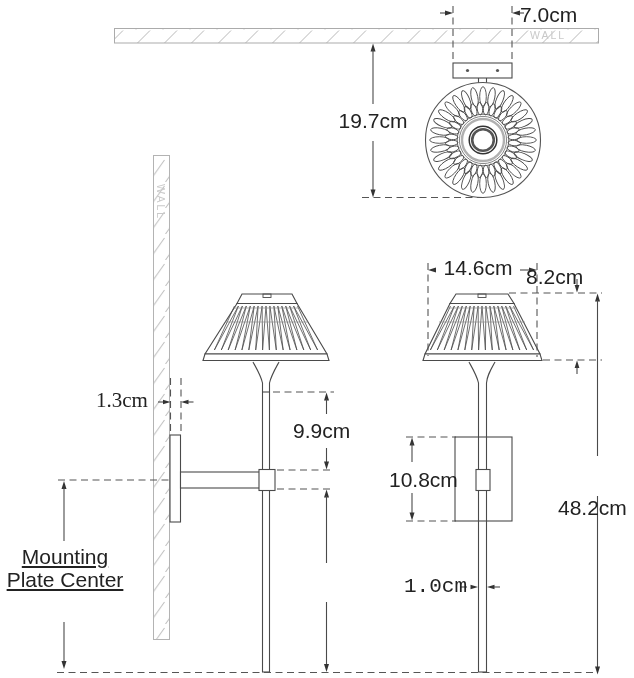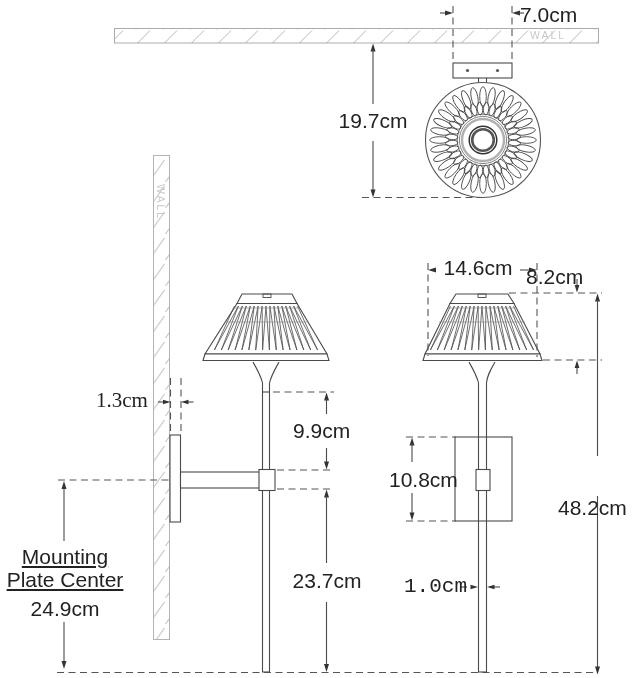--- a/index.html
+++ b/index.html
@@ -251,24 +251,22 @@
 </svg>
 
 <div class="labels">
   <div class="walltxt" style="left:530px;top:29px;">WALL</div>
   <div class="walltxt wall-side" style="left:167px;top:184px;">WALL</div>
 
   <div class="dim" style="left:520px;top:3px;">7.0cm</div>
   <div class="dim center" style="left:333px;top:109px;width:80px;">19.7cm</div>
   <div class="dim" style="left:96px;top:389px;font-family:Liberation Serif, serif;">1.3cm</div>
   <div class="dim" style="left:293px;top:419px;">9.9cm</div>
-  <div class="dim center" style="left:288px;top:569px;width:78px;">23.7cm</div>
 
   <div class="mpc">Mounting Plate Center</div>
-  <div class="mpcv">24.9cm</div>
 
   <div class="dim center" style="left:437px;top:256px;width:82px;">14.6cm</div>
   <div class="dim" style="left:526px;top:265px;">8.2cm</div>
   <div class="dim" style="left:389px;top:468px;">10.8cm</div>
   <div class="dim" style="left:558px;top:480px;margin-top:16px;">48.2cm</div>
   <div class="dim" style="left:404px;top:575px;font-family:Liberation Mono, monospace;">1.0cm</div>
 </div>
 
 </div>
 

